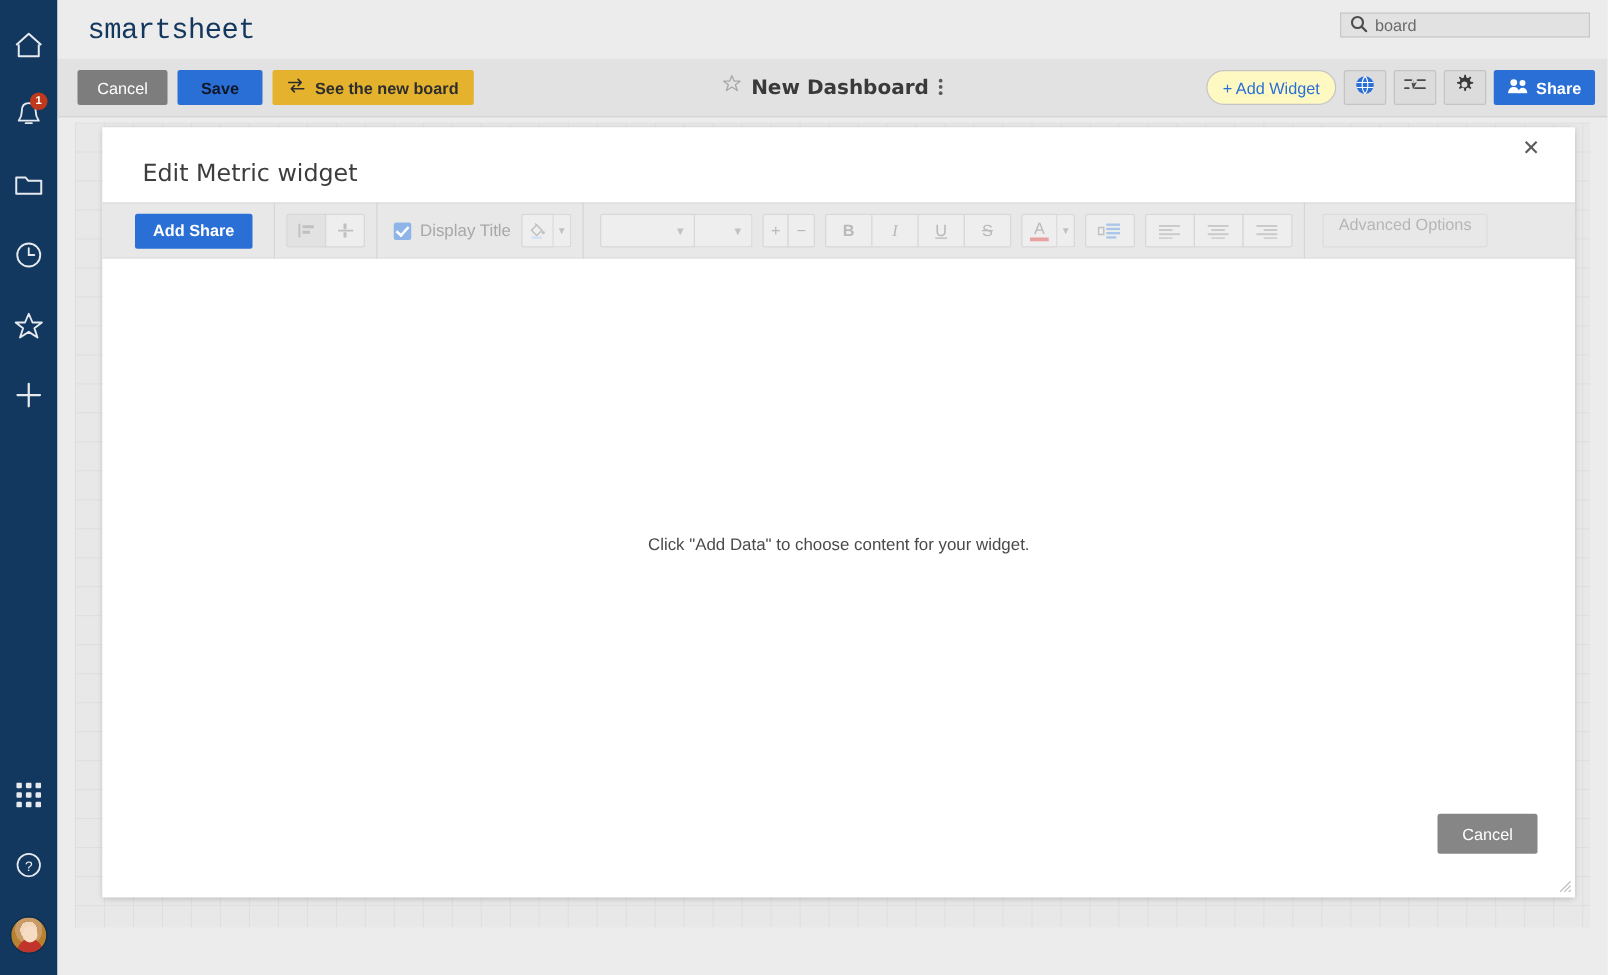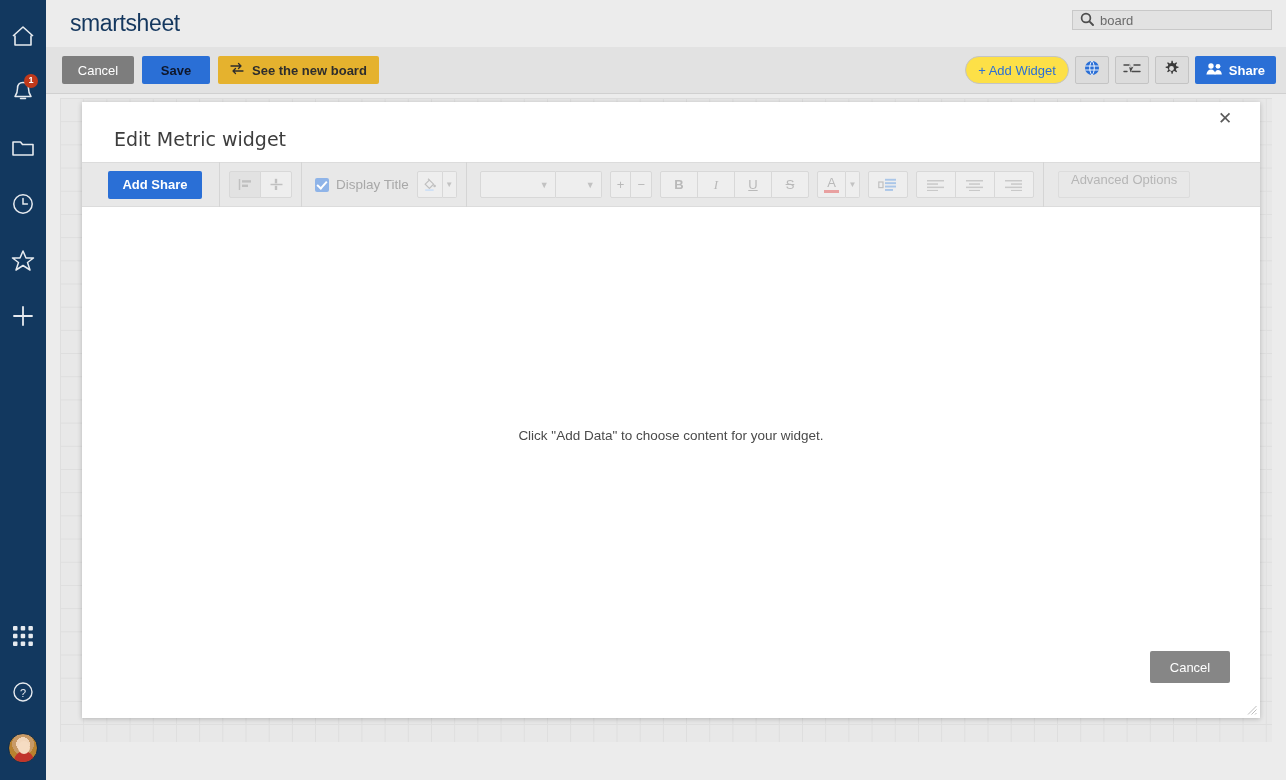--- a/index.html
+++ b/index.html
@@ -51,21 +51,21 @@
 
   
   .topbar {
     position: absolute; left: 46px; top: 0; right: 0; height: 47px;
     background: #ececec;
     display: flex; align-items: center;
   }
   .logo {
     margin-left: 24px;
     font-size: 23px; color: #14375e; letter-spacing: -0.4px;
-    font-family: Liberation Sans, sans-serif;
+    font-family: Liberation Mono, monospace;
   }
   .searchbox {
     position: absolute; right: 14px; top: 10px;
     width: 200px; height: 20px;
     background: #e2e2e2; border: 1px solid #c8c8c8;
     display: flex; align-items: center; padding-left: 7px;
     color: #6b6b6b; font-size: 13px;
   }
   .searchbox span.q { margin-left: 6px; }
 
@@ -107,21 +107,21 @@
   .dots-v {
     display: flex; flex-direction: column; gap: 2px; pointer-events: auto; cursor: pointer;
   }
   .dots-v i { width: 3px; height: 3px; background: #5a5a5a; border-radius: 50%; display: block; }
 
   .right-actions {
     position: absolute; right: 10px; top: 9px;
     display: flex; align-items: center; gap: 6px;
   }
   .btn-addwidget {
-    height: 28px; padding: 0 12px; background: #fde047;
+    height: 28px; padding: 0 12px; background: #fef9c3;
     border: 1px solid #c4c4c4; color: #2a6fd6; border-radius: 14px;
     display: flex; align-items: center; gap: 3px; font-size: 13px;
   }
   .icon-btn {
     width: 34px; height: 28px; background: #dcdcdc;
     border: 1px solid #c4c4c4; border-radius: 2px;
     display: flex; align-items: center; justify-content: center; cursor: pointer;
   }
   .btn-share {
     height: 28px; padding: 0 11px; background: #2a6fd6; color: #fff;
@@ -354,20 +354,33 @@
 
     <div class="btn btn-newlook">
       <span>
         <svg width="14" height="13" viewBox="0 0 14 13">
             <path d="M1 4 H11 M8.5 1.5 L11 4 L8.5 6.5 M13 9 H3 M5.5 6.5 L3 9 L5.5 11.5" fill="none" stroke="#2d2d2d" stroke-width="1.3" stroke-linecap="round" stroke-linejoin="round"></path>
           </svg>
       </span>
       <span>See the new board</span>
     </div>
 
+    <div class="dash-title">
+      <span>
+        <svg width="15" height="15" viewBox="0 0 24 23">
+            <path d="M12 2 L15 9 L22.5 9 L16.5 13.5 L19 21 L12 16.5 L5 21 L7.5 13.5 L1.5 9 L9 9 Z" fill="none" stroke="#a8a8a8" stroke-width="1.7" stroke-linejoin="round"></path>
+          </svg>
+      </span>
+      <span class="name">New Dashboard</span>
+      <span class="dots-v">
+          <i></i>
+          <i></i>
+          <i></i>
+        </span>
+    </div>
 
     <div class="right-actions">
       <div class="btn-addwidget">+ Add Widget</div>
 
       <div class="icon-btn">
         <span>
           <svg width="16" height="16" viewBox="0 0 16 16">
               <circle cx="8" cy="8" r="7" fill="#2a6fd6"></circle>
               <path d="M8 1 C5 4 5 12 8 15 M8 1 C11 4 11 12 8 15 M1.3 6 H14.7 M1.3 10 H14.7" fill="none" stroke="#fff" stroke-width="0.9"></path>
             </svg>

